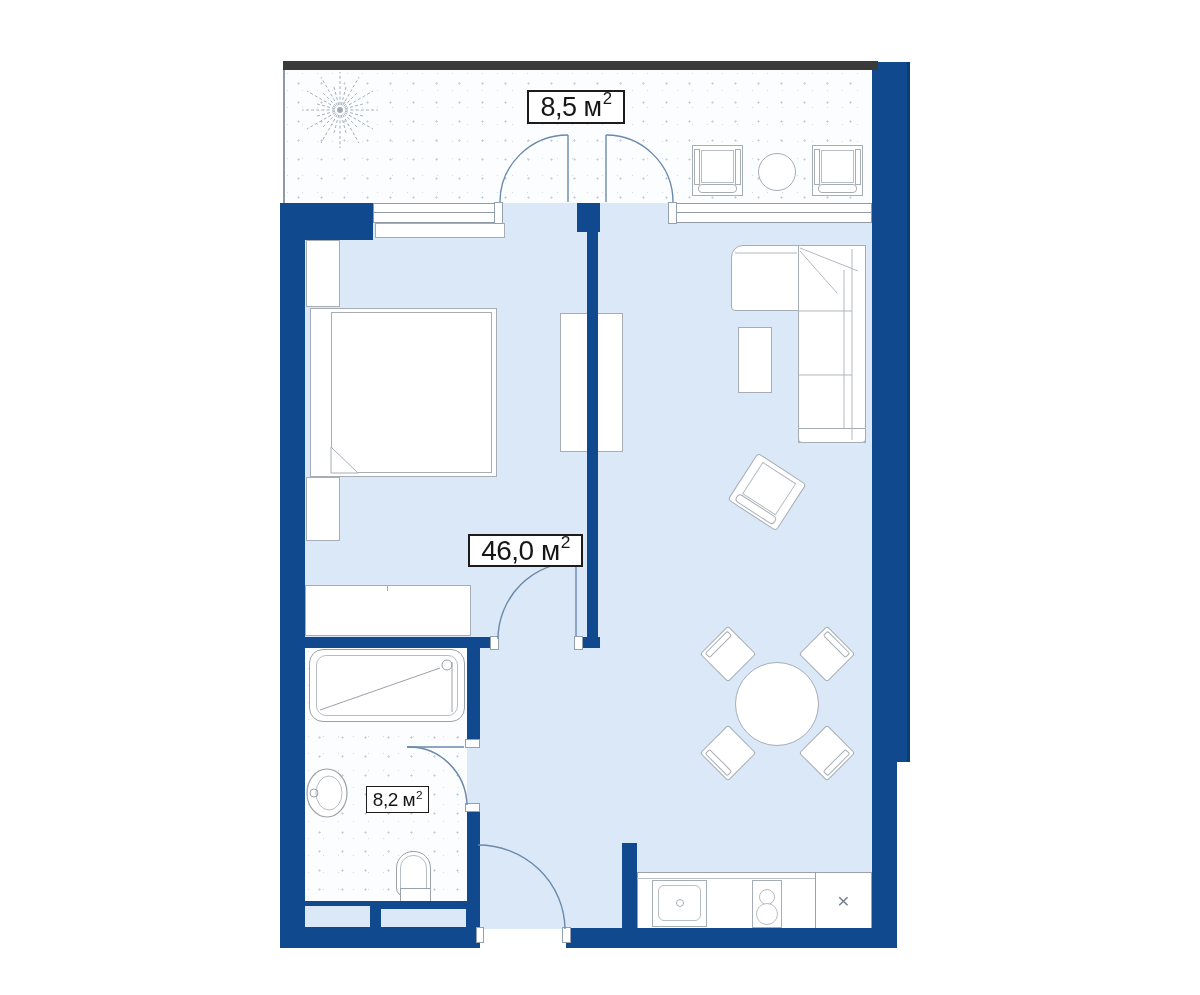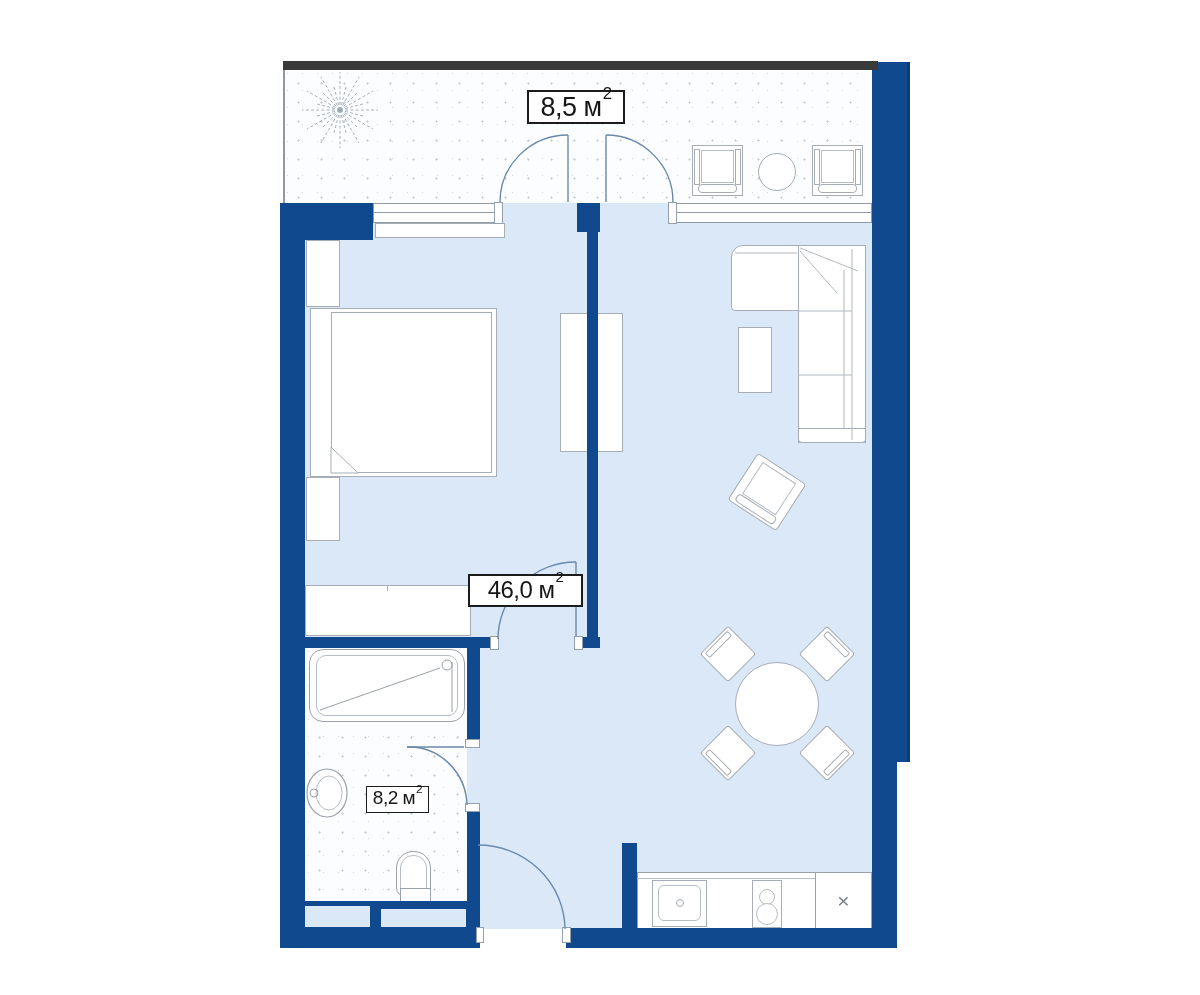--- a/index.html
+++ b/index.html
@@ -11,21 +11,21 @@
   .stipple{background-color:#fcfdff;
     background-image:radial-gradient(circle,#c3ccd8 0.9px,transparent 1.2px),
                      radial-gradient(circle,#d2dae3 0.8px,transparent 1px);
     background-size:23px 19px,15px 17px;background-position:3px 4px,11px 12px;}
   .furn{position:absolute;background:#ffffff;border:1px solid #a6adb5;box-sizing:border-box;}
   .thin{border-color:#b7bdc4;}
   .win{position:absolute;background:#ffffff;border:1px solid #8f9aa6;box-sizing:border-box;}
   .win-line{position:absolute;left:0;right:0;top:42%;border-top:1px solid #8f9aa6;}
   .jamb{position:absolute;background:#ffffff;border:1px solid #93a0ad;box-sizing:border-box;z-index:36;}
   .label{position:absolute;background:#ffffff;border:2px solid #1c1c1c;box-sizing:border-box;
-         display:flex;justify-content:center;color:#161616;z-index:50;
+         display:flex;align-items:center;justify-content:center;color:#161616;z-index:50;
          letter-spacing:-0.5px;}
   .label .sup{font-size:62%;position:relative;top:-0.45em;margin-left:1px;}
   .z10{z-index:10}.z12{z-index:12}.z20{z-index:20}.z30{z-index:30}.z35{z-index:35}
   #overlay{position:absolute;left:0;top:0;z-index:40;pointer-events:none;}
   .chairband{position:absolute;left:3px;right:3px;top:2px;height:7px;background:#fff;
              border:1px solid #a6adb5;border-radius:2px;box-sizing:border-box;}
   .seatband{position:absolute;left:5px;right:5px;bottom:2px;height:9px;background:#fff;
             border:1px solid #a6adb5;border-radius:4px;box-sizing:border-box;}
   .armrest{position:absolute;top:3px;bottom:10px;width:6px;background:#fff;
            border:1px solid #a6adb5;box-sizing:border-box;}
@@ -204,20 +204,20 @@
       <line x1="340" y1="110" x2="359" y2="77"></line>
         <line x1="340" y1="110" x2="357" y2="93"></line>
       <line x1="340" y1="110" x2="373" y2="91"></line>
         <line x1="340" y1="110" x2="363" y2="104"></line>
     </g>
   </svg>
 
   <div class="label" style="left:527px;top:90px;width:98px;height:34px;font-size:27px;">
     <span>8,5</span>&nbsp;<span>м</span><span class="sup">2</span>
   </div>
-  <div class="label" style="left:468px;top:534px;width:115px;height:33px;font-size:24px;margin-top:40px;">
+  <div class="label" style="left:468px;top:534px;width:115px;height:33px;font-size:28px;">
     <span>46,0</span>&nbsp;<span>м</span><span class="sup">2</span>
   </div>
   <div class="label" style="left:366px;top:786px;width:63px;height:27px;font-size:19px;border-width:1.5px;">
     <span>8,2</span>&nbsp;<span>м</span><span class="sup">2</span>
   </div>
 
 </div>
 
 </body></html>

